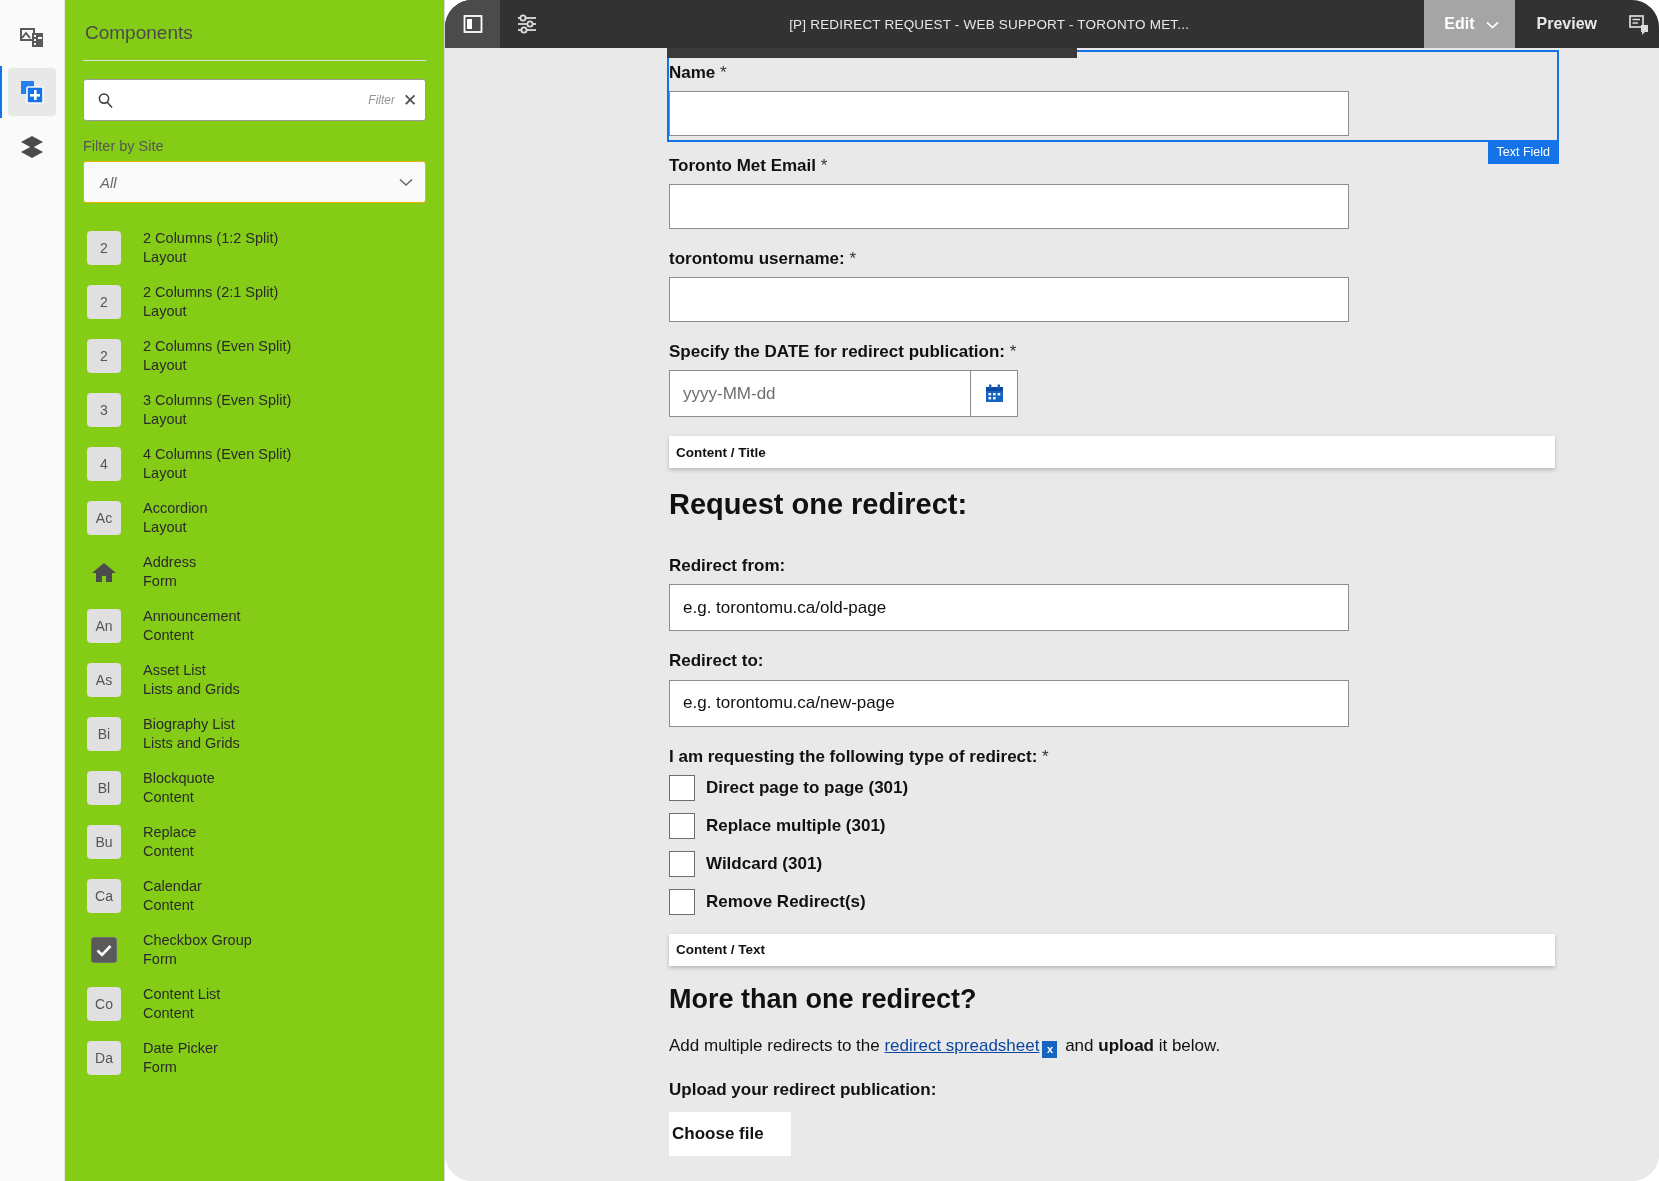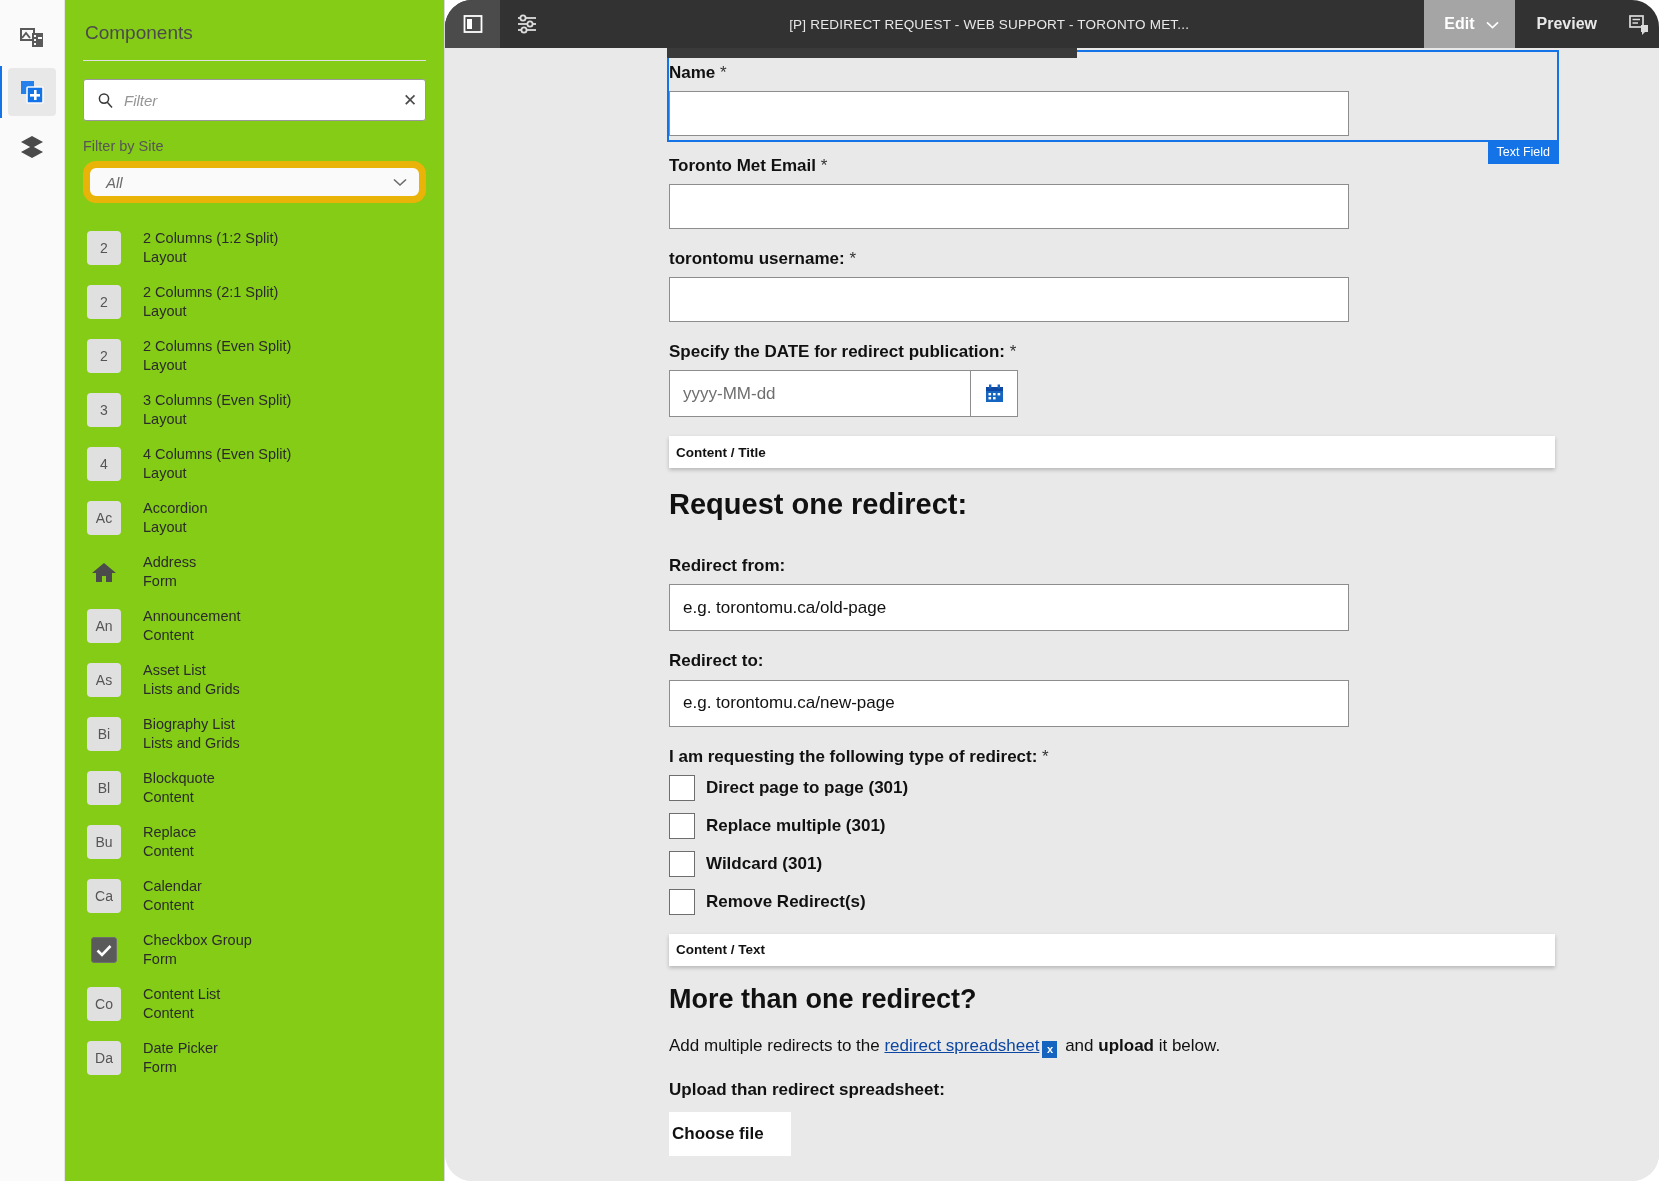--- a/index.html
+++ b/index.html
@@ -56,44 +56,45 @@
     height:42px;
     background:#fff;
     border:1px solid #9a9a9a;
     border-radius:3px;
     display:flex; align-items:center;
   }
   .filter-box .srch { margin-left:13px; display:flex; }
   .filter-input {
     flex:1;
     border:none; outline:none;
-    font-size:15px;
+    font-size:12px;
     font-style:italic;
     color:#959595;
     padding-left:10px;
     background:transparent;
     font-family:"Liberation Sans", sans-serif;
+    text-align:right;
   }
   .filter-input::placeholder { color:#959595; font-style:italic; opacity:1; }
   .clear-x {
     width:30px; height:100%;
     display:flex; align-items:center; justify-content:center;
     color:#4b4b4b; font-size:17px; cursor:pointer;
   }
 
   .site-label {
     font-size:14.5px; color:#565656;
     padding:17px 18px 7px 18px;
   }
   .site-select {
     margin:0 18px;
     height:42px;
     background:#fafafa;
-    border:7px solid #eab308;
-    border-radius:13px;
+    border:1px solid #eab308;
+    border-radius:3px;
     display:flex; align-items:center;
     padding:0 12px 0 16px;
     cursor:pointer;
     gap:9px;
   }
   .site-select .val {
     flex:1; font-size:15px; font-style:italic; color:#6a6a6a;
   }
 
   .comp-list {
@@ -644,20 +645,20 @@
         </div>
 
         <div class="ph-bar">Content / Text</div>
 
         <h2 class="sec2">More than one redirect?</h2>
 
         <div class="para">
           <span>Add multiple redirects to the </span><a class="lnk">redirect spreadsheet</a><span class="xls-ic">x</span><span> and </span><span class="bold">upload</span><span> it below.</span>
         </div>
 
-        <div class="upl-lbl">Upload than redirect spreadsheet:</div>
+        <div class="upl-lbl">Upload your redirect publication:</div>
         <div class="choose">Choose file</div>
       </div>
     </div>
 
     <div class="right-edge"></div>
   </div>
 </div>
 
 </body></html>

